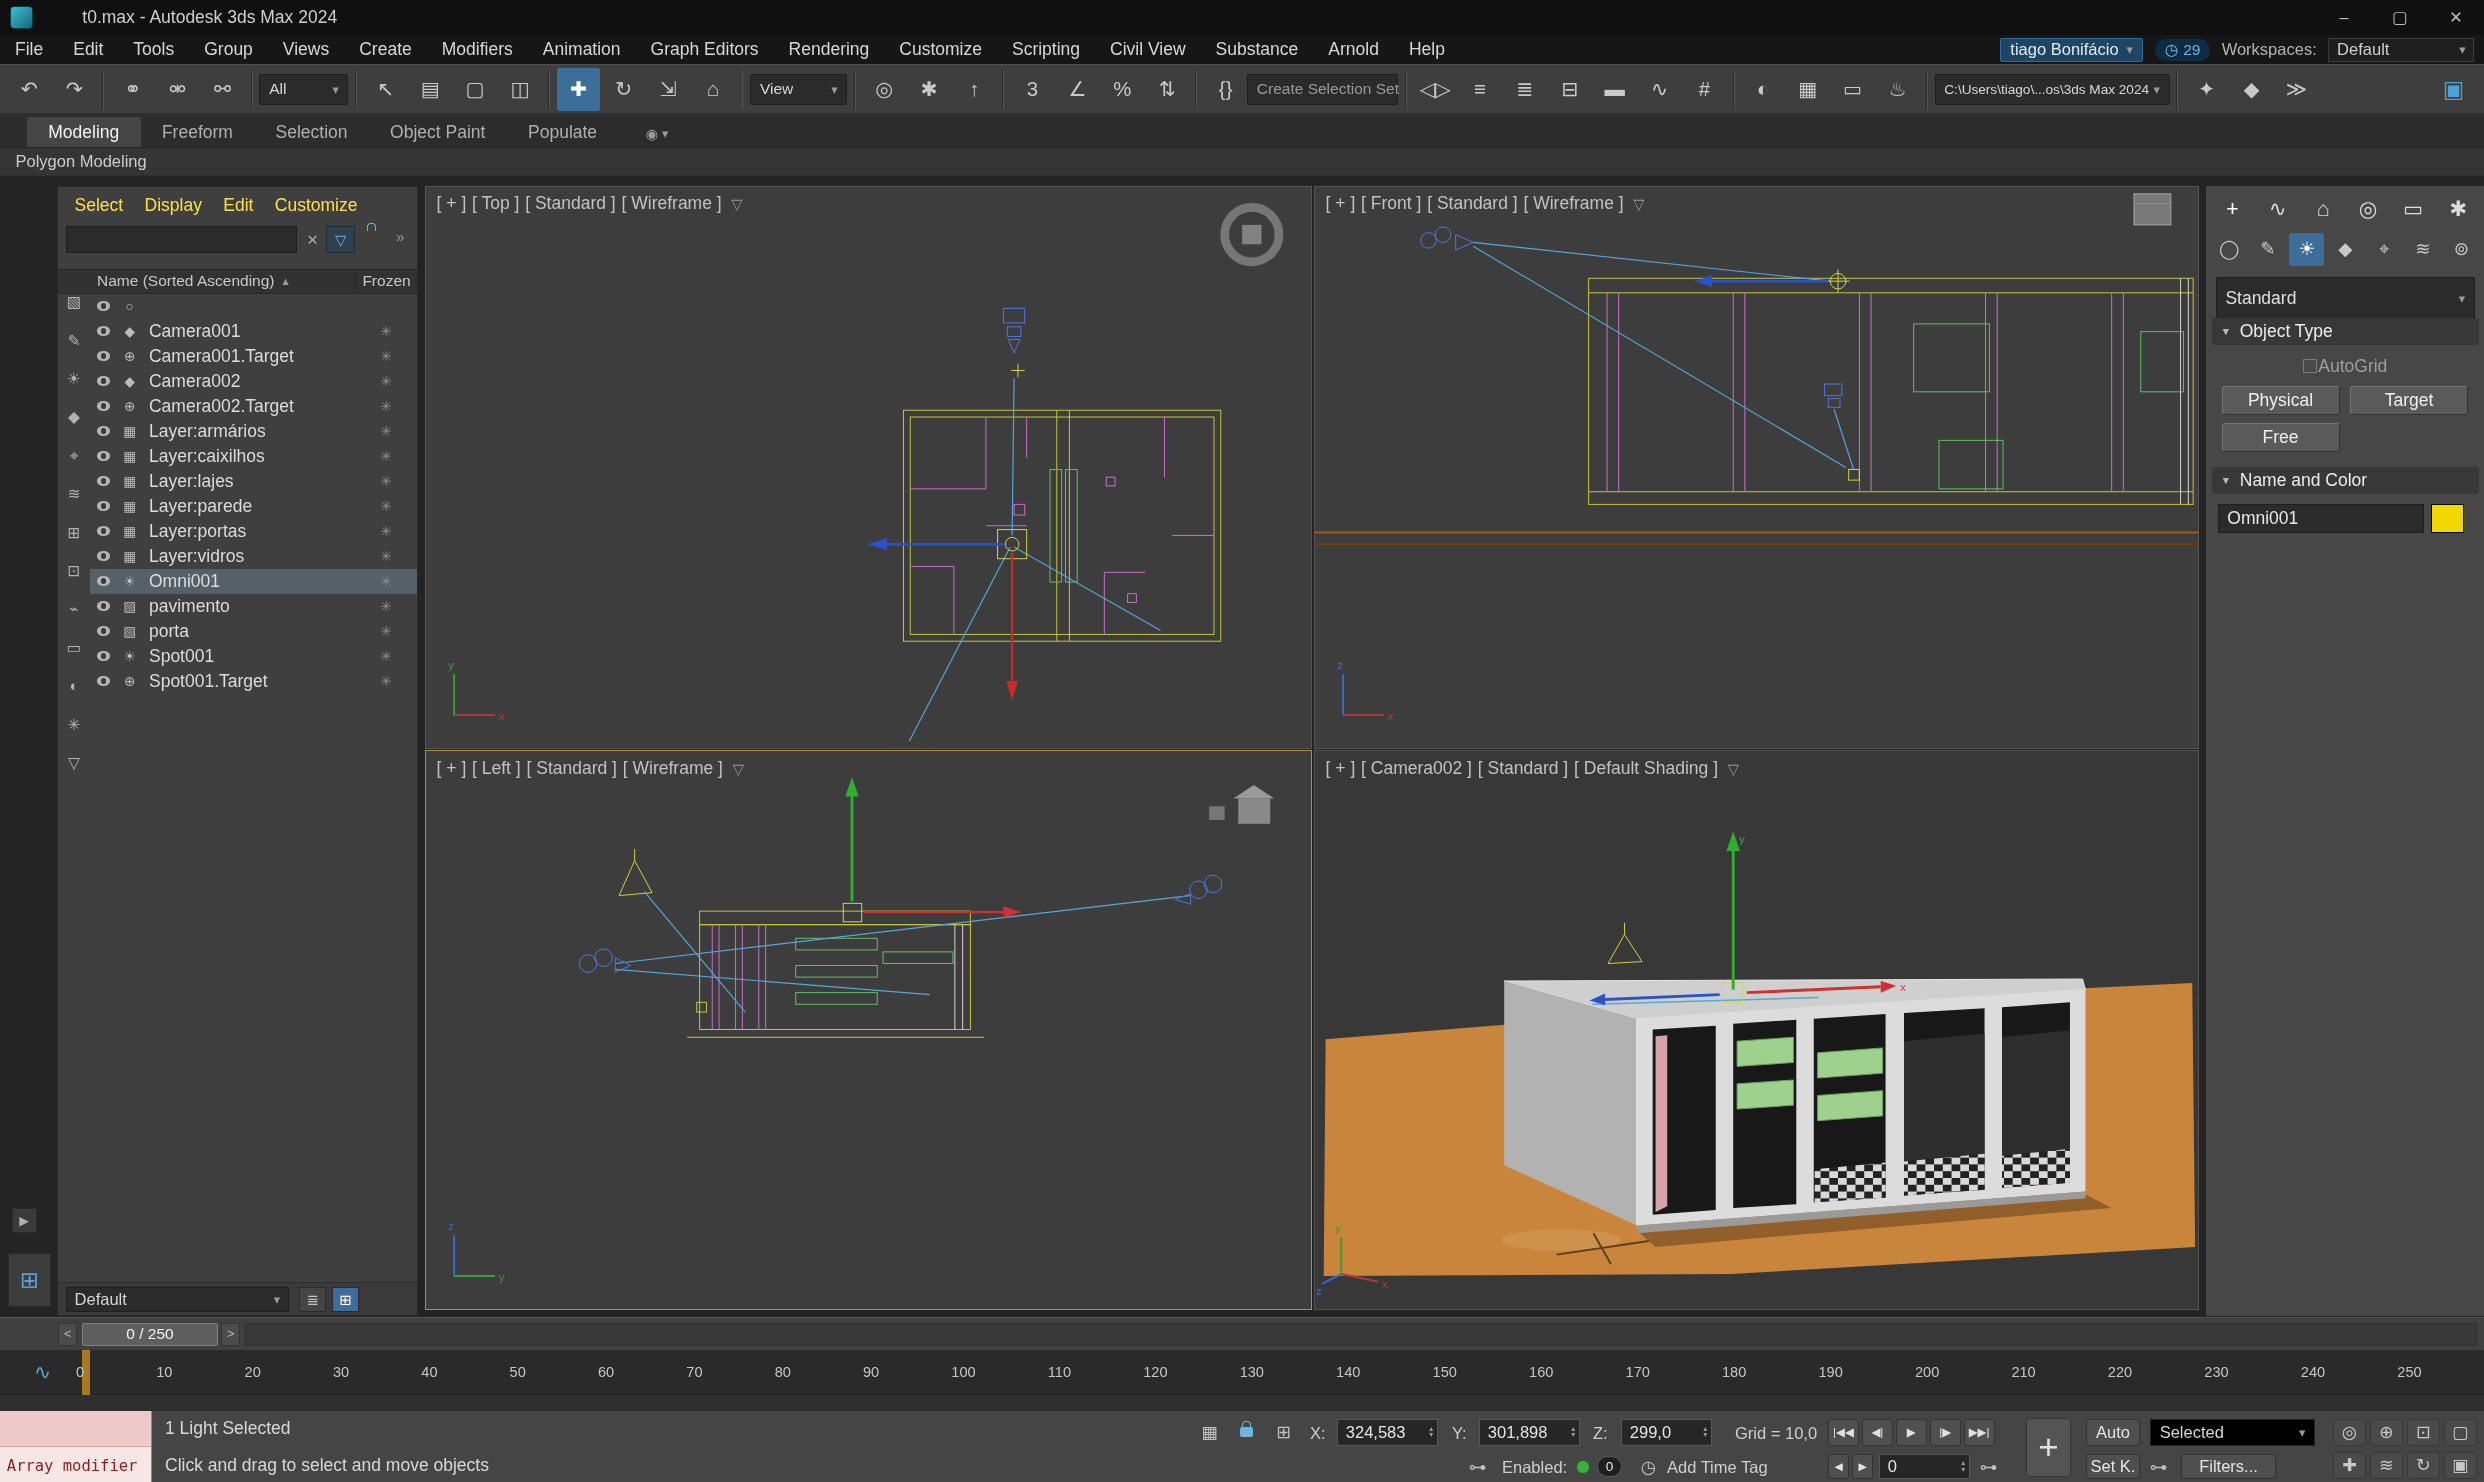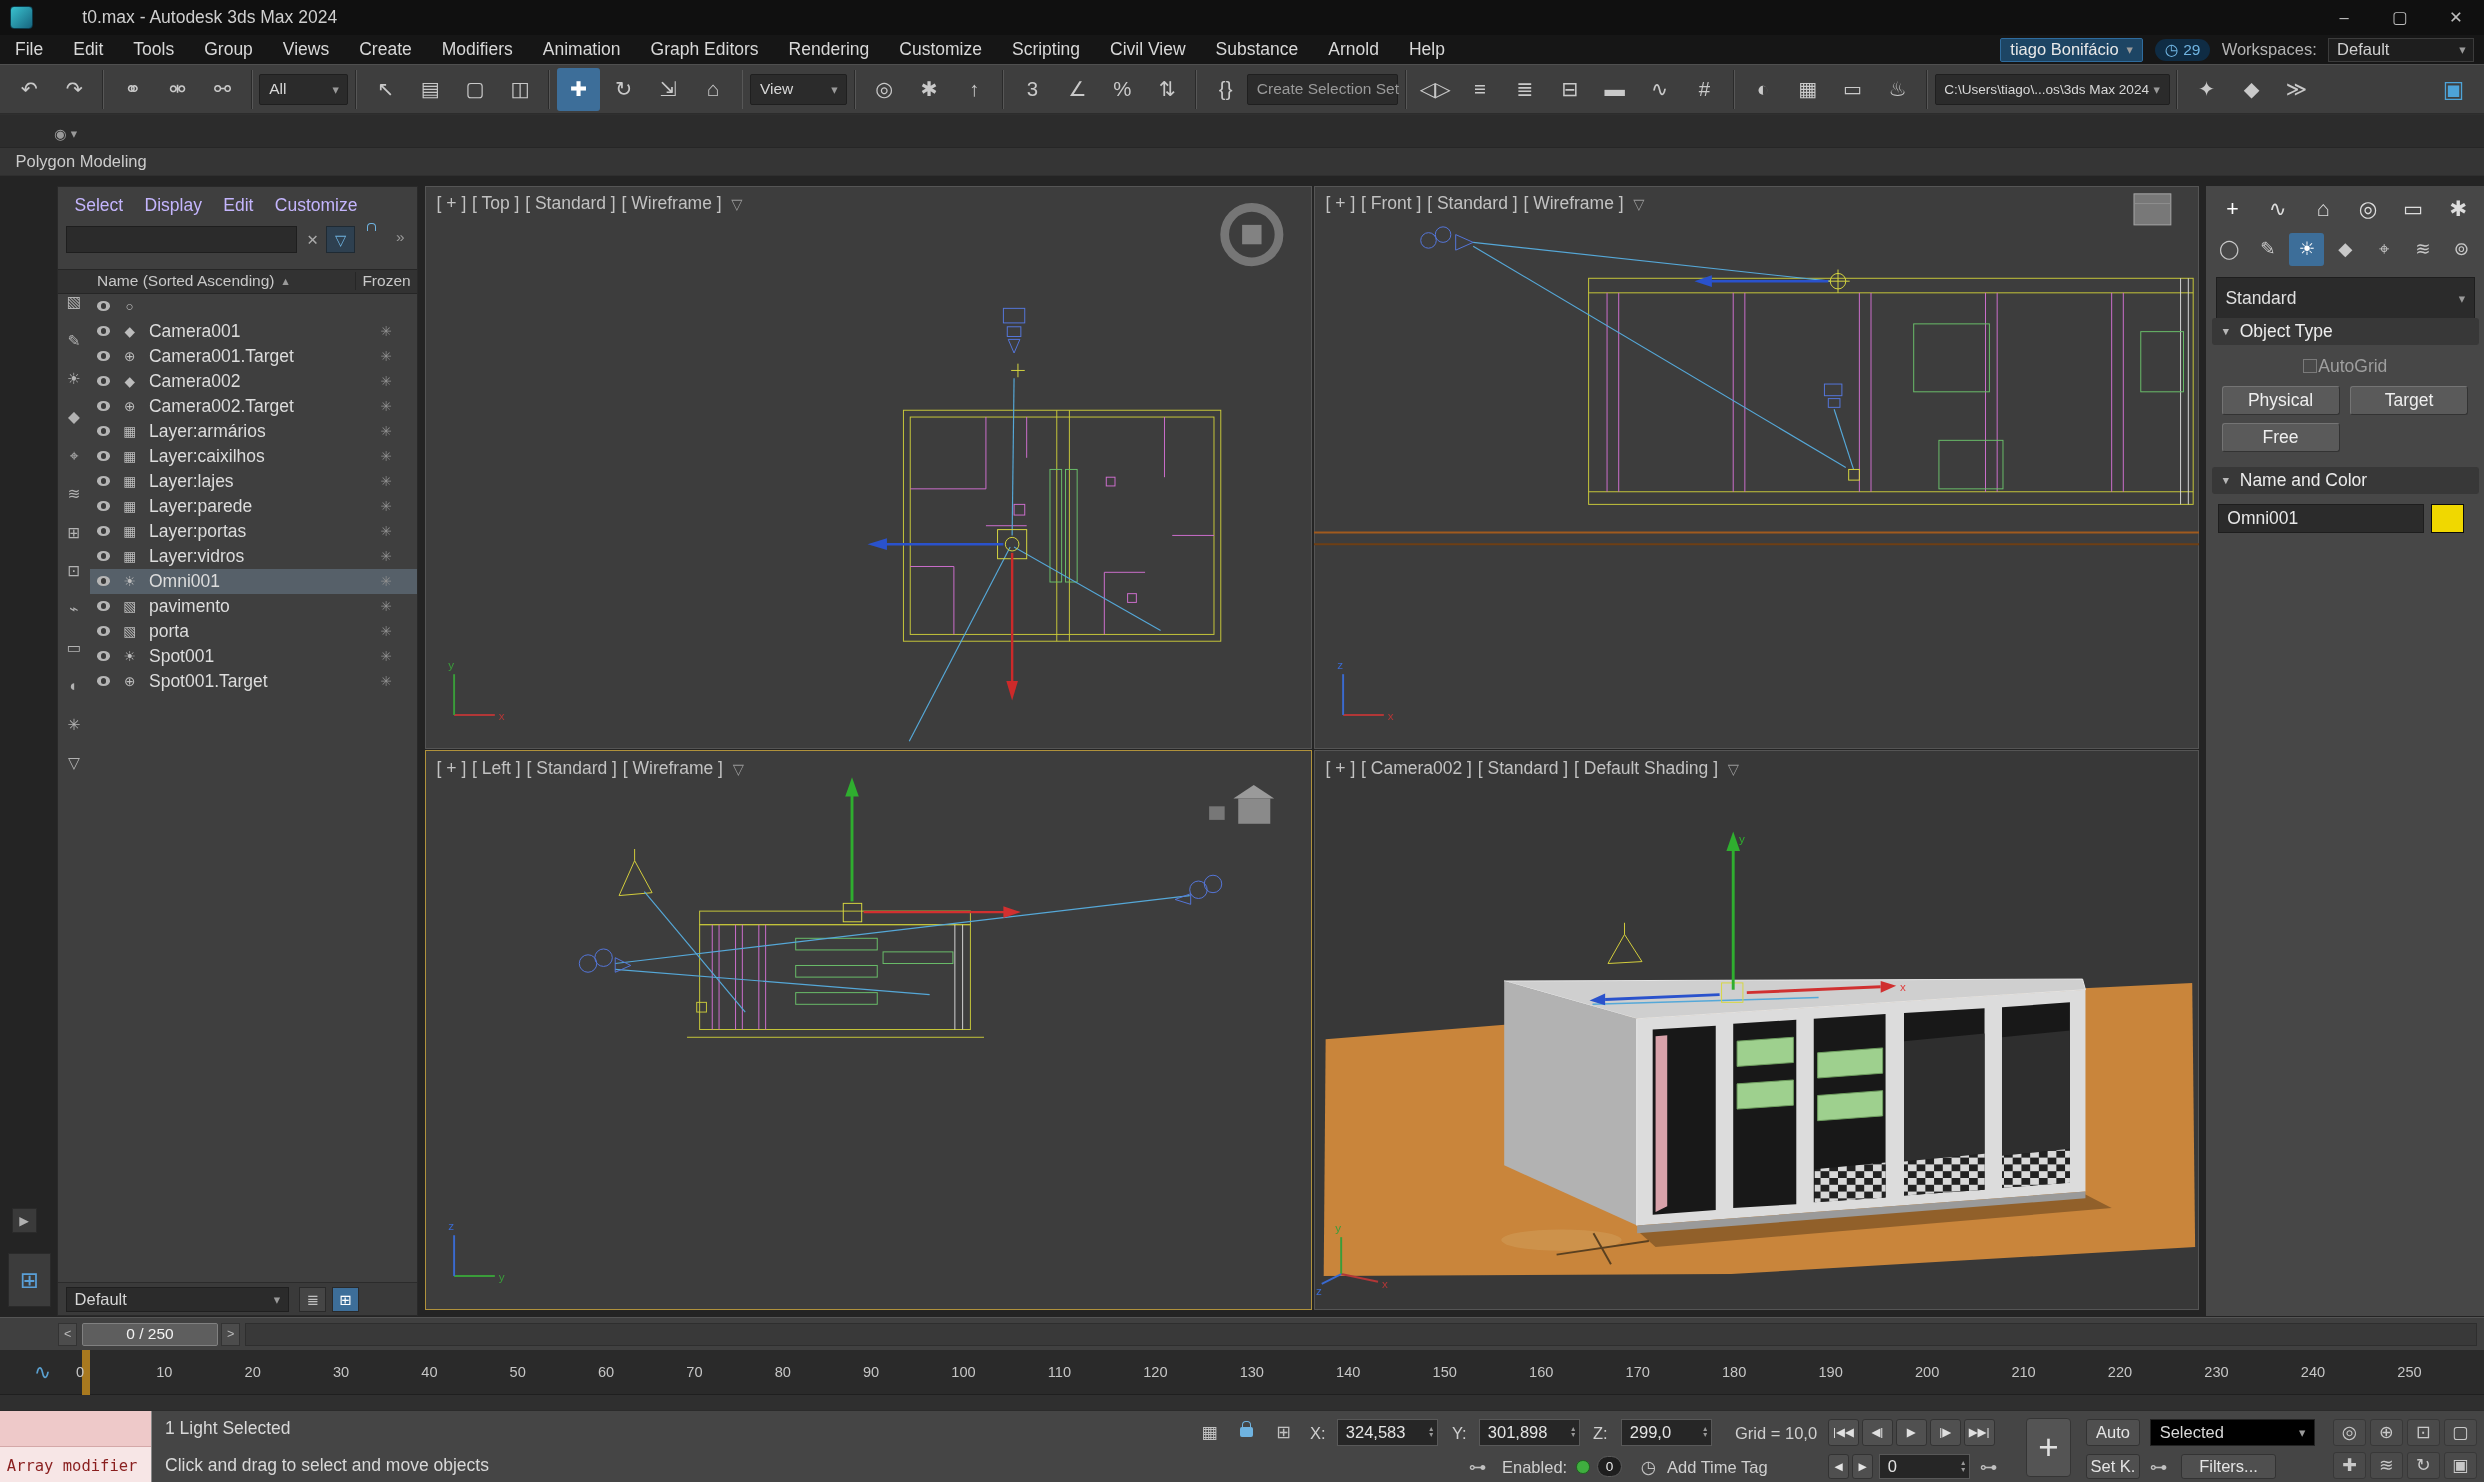--- a/index.html
+++ b/index.html
@@ -67,21 +67,21 @@
               border:1px solid #2a2a2a;color:#b0b0b0;font-size:12.6px;display:flex;
               align-items:center;justify-content:center;}
   .sxmin-btn{position:absolute;left:7.8px;top:1077px;width:43px;height:54px;background:#3c3c3c;
              border:1px solid #2a2a2a;color:#5aa0d8;font-size:23px;display:flex;
              align-items:center;justify-content:center;}
 
   
   .scene-explorer{position:absolute;left:57px;top:9.7px;width:361px;height:1130px;
                   background:#3f3f3f;border:1px solid #292929;}
   .sx-menus{position:absolute;left:5.8px;top:3.9px;height:29px;display:flex;align-items:center;}
-  .sx-menu{padding:0 10.7px;font-size:17.5px;color:#c4b5fd;}
+  .sx-menu{padding:0 10.7px;font-size:17.5px;color:#fde047;}
   .sx-search{position:absolute;left:7.8px;top:39px;width:231px;height:27px;background:#2b2b2b;
              border:1px solid #1e1e1e;}
   .sx-clear{position:absolute;left:244px;top:41px;width:21.3px;height:23px;color:#aaaaaa;font-size:14.6px;}
   .sx-funnel{position:absolute;left:268px;top:39px;width:29px;height:27px;background:#2e4050;
              border:1px solid #1f2a33;color:#6fb3e0;font-size:14.6px;}
   .sx-lockbox{position:absolute;left:307px;top:43px;}
   .sx-chevrons{position:absolute;left:338px;top:41px;color:#999999;font-size:15.5px;}
   .sx-header{position:absolute;left:0;top:82px;width:359px;height:25px;background:#323232;
              border-top:1px solid #262626;border-bottom:1px solid #262626;display:flex;
              align-items:center;font-size:15.5px;color:#c8c8c8;}
@@ -344,20 +344,28 @@
     <div class="tgroup">
 
     <span class="tbtn">✦</span>
         <span class="tbtn">◆</span>
         <span class="tbtn">≫</span>
       </div>
     <span class="tbtn tb-cloud">▣</span>
   </div>
 
   <div class="ribbontabs">
+    <div style="display:flex;align-items:flex-end;">
+
+    <span class="rtab active">Modeling</span>
+        <span class="rtab">Freeform</span>
+        <span class="rtab">Selection</span>
+        <span class="rtab">Object Paint</span>
+        <span class="rtab">Populate</span>
+      </div>
     <div class="ribbon-config">
       <span>◉</span>
       <span class="caret">▾</span>
     </div>
   </div>
   <div class="ribbonpanel">
     <span>Polygon Modeling</span>
   </div>
 
   <div class="workarea">

